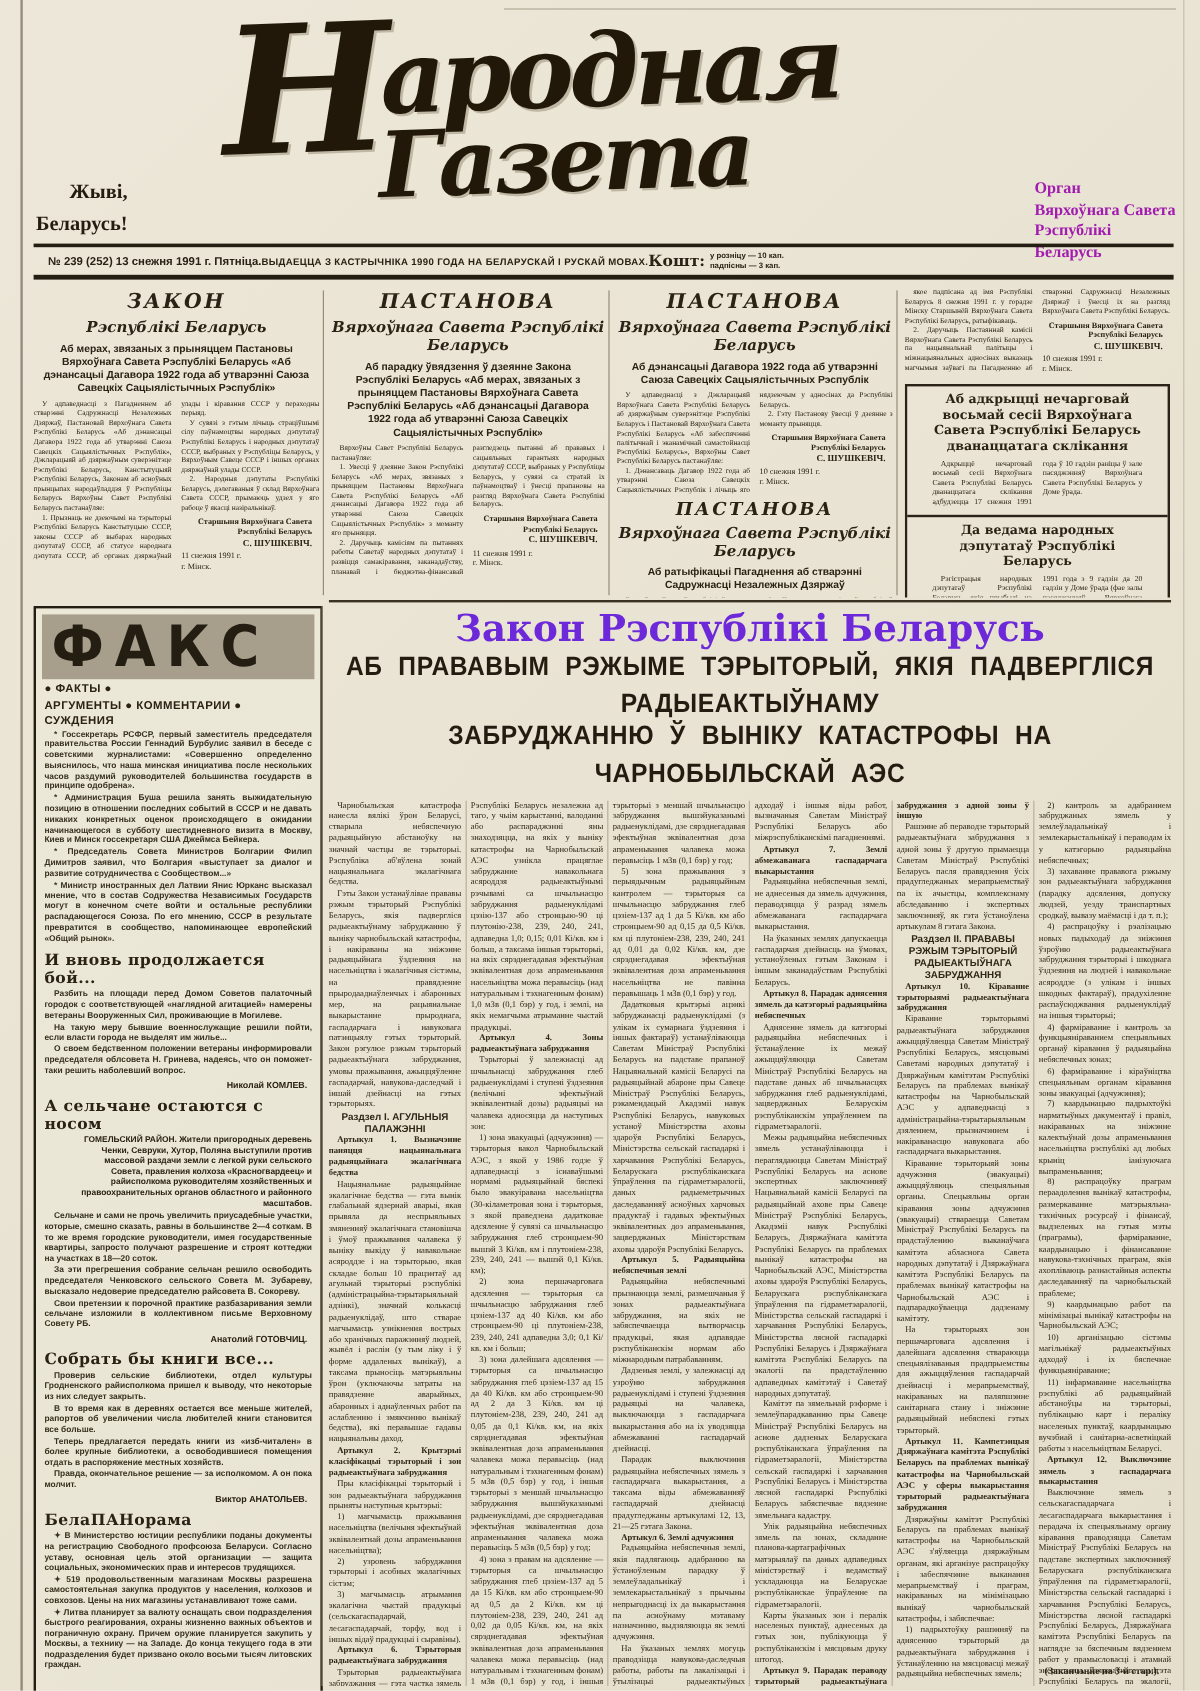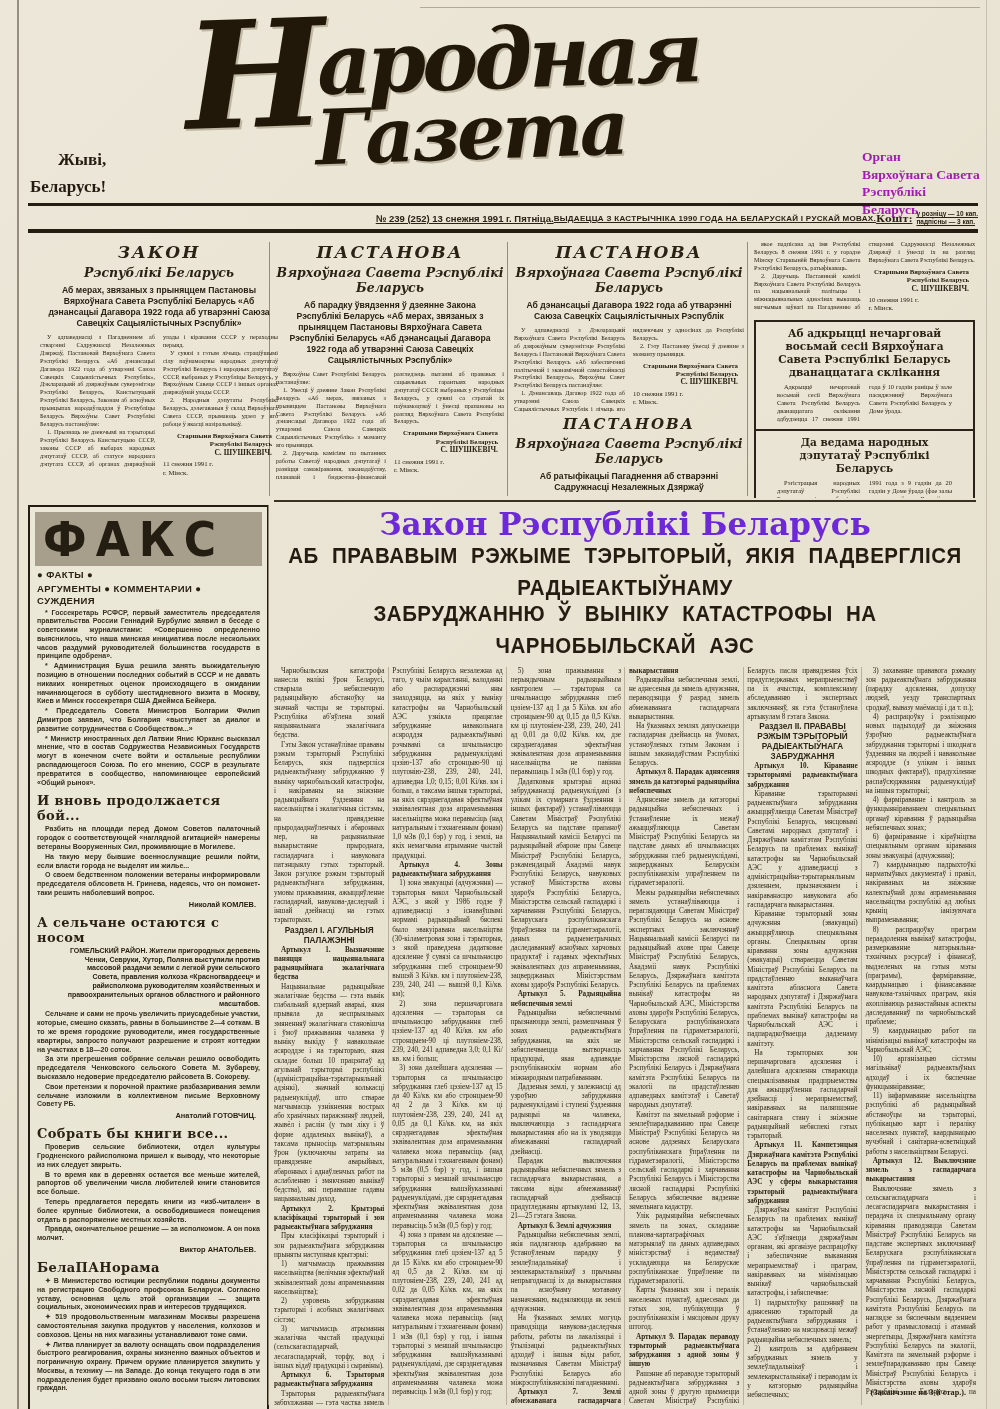--- a/index.html
+++ b/index.html
@@ -16,31 +16,31 @@
   .tagline .t2{margin-left:-28px;}
   .logo{position:absolute;left:186px;top:16px;color:#221809;transform:rotate(-2deg);
     font-family:"DejaVu Serif",serif;font-style:italic;font-weight:bold;
     text-shadow:2px 2px 0 rgba(80,62,35,.28);}
   .logo-l1{font-size:84px;line-height:90px;letter-spacing:-4px;white-space:nowrap;}
   .logo-init{font-size:148px;line-height:0;vertical-align:-30px;margin-right:-4px;}
   .logo-l2{font-size:76px;line-height:56px;margin-left:128px;letter-spacing:-3px;white-space:nowrap;}
   .organ{position:absolute;left:862px;top:148px;font-weight:bold;font-size:13.5px;line-height:17.5px;color:#a21caf;}
   .mh-rule1{position:absolute;left:28px;right:22px;top:203px;height:3px;background:#241d12;}
   .mh-rule2{position:absolute;left:28px;right:22px;top:229px;height:4px;background:#241d12;}
-  .mh-info{position:absolute;left:40px;right:22px;top:207px;height:20px;display:flex;align-items:center;justify-content:flex-end;text-decoration:underline;}
+  .mh-info{position:absolute;left:40px;right:22px;top:207px;height:20px;display:flex;align-items:center;justify-content:flex-start;}
   .issue{font-family:"Liberation Sans",sans-serif;font-weight:bold;font-size:9.5px;}
   .published{font-family:"Liberation Sans",sans-serif;font-weight:bold;font-size:8px;letter-spacing:.3px;}
   .price{display:flex;align-items:center;gap:4px;}
-  .price-label{font-weight:bold;font-size:10px;font-family:"DejaVu Serif",serif;}
+  .price-label{font-weight:bold;font-size:13px;font-family:"DejaVu Serif",serif;}
   .price-lines{font-family:"Liberation Sans",sans-serif;font-size:6.5px;line-height:8px;font-weight:bold;}
 
   
   .top-section{position:absolute;left:28px;top:240px;width:947px;height:258px;}
   .top-col{position:absolute;top:0;height:100%;overflow:hidden;}
-  .tc-a{left:12px;width:238px;}
+  .tc-a{left:0;width:238px;}
   .tc-b{left:248px;width:228px;}
   .tc-c{left:486px;width:230px;}
   .tc-d{left:726px;width:221px;}
   .vr{position:absolute;top:2px;height:254px;width:1px;background:#968d77;}
   .vr1{left:241px;}.vr2{left:479px;}.vr3{left:719px;}
   .kind{font-family:"DejaVu Serif",serif;font-weight:bold;font-style:italic;font-size:17px;text-align:center;letter-spacing:2px;margin-top:2px;}
   .org-line{font-family:"DejaVu Serif",serif;font-weight:bold;font-style:italic;font-size:12.5px;text-align:center;margin-top:3px;}
   .doc-title{font-family:"Liberation Sans",sans-serif;font-weight:bold;font-size:8.6px;line-height:11px;text-align:center;margin:5px 6px 4px;}
   .cols2{column-count:2;column-gap:8px;font-size:6.2px;line-height:7.9px;text-align:justify;}
   .cols2 p{margin:0;text-indent:7px;}
@@ -278,20 +278,21 @@
       <p data-name="law-text-block" class="law-h">Артыкул 1. Вызначэнне паняцця нацыянальнага радыяцыйнага экалагічнага бедства</p>
       <p data-name="law-text-block" class="law-p">Нацыянальнае радыяцыйнае экалагічнае бедства — гэта вынік глабальнай ядзернай аварыі, якая прывяла да неспрыяльных змяненняў экалагічнага становішча і ўмоў пражывання чалавека ў выніку выкіду ў навакольнае асяроддзе і на тэрыторыю, якая складае больш 10 працэнтаў ад агульнай тэрыторыі рэспублікі (адміністрацыйна-тэрытарыяльнай адзінкі), значнай колькасці радыенуклідаў, што стварае магчымасць узнікнення вострых або хранічных паражэнняў людзей, жывёл і раслін (у тым ліку і ў форме аддаленых вынікаў), а таксама прыносіць матэрыяльны ўрон (уключаючы затраты на правядзенне аварыйных, абаронных і аднаўленчых работ па аслабленню і змякчэнню вынікаў бедства), які перавышае гадавы нацыянальны даход.</p>
       <p data-name="law-text-block" class="law-h">Артыкул 2. Крытэрыі класіфікацыі тэрыторый і зон радыеактыўнага забруджання</p>
       <p data-name="law-text-block" class="law-p">Пры класіфікацыі тэрыторый і зон радыеактыўнага забруджання прыняты наступныя крытэрыі:</p>
       <p data-name="law-text-block" class="law-p">1) магчымасць пражывання насельніцтва (велічыня эфектыўнай эквівалентнай дозы апраменьвання насельніцтва);</p>
       <p data-name="law-text-block" class="law-p">2) узровень забруджання тэрыторыі і асобных экалагічных сістэм;</p>
       <p data-name="law-text-block" class="law-p">3) магчымасць атрымання экалагічна чыстай прадукцыі (сельскагаспадарчай, лесагаспадарчай, торфу, вод і іншых відаў прадукцыі і сыравіны).</p>
       <p data-name="law-text-block" class="law-h">Артыкул 6. Тэрыторыя радыеактыўнага забруджання</p>
       <p data-name="law-text-block" class="law-p">Тэрыторыя радыеактыўнага забруджання — гэта частка зямель Рэспублікі Беларусь незалежна ад таго, у чыім карыстанні, валоданні або распараджэнні яны знаходзяцца, на якіх у выніку катастрофы на Чарнобыльскай АЭС узнікла працяглае забруджанне навакольнага асяроддзя радыеактыўнымі рэчывамі са шчыльнасцю забруджання радыенуклідамі цэзію-137 або стронцыю-90 ці плутонію-238, 239, 240, 241, адпаведна 1,0; 0,15; 0,01 Кі/кв. км і больш, а таксама іншыя тэрыторыі, на якіх сярэднегадавая эфектыўная эквівалентная доза апраменьвання насельніцтва можа перавысіць (над натуральным і тэхнагенным фонам) 1,0 мЗв (0,1 бэр) у год, і землі, на якіх немагчыма атрыманне чыстай прадукцыі.</p>
       <p data-name="law-text-block" class="law-h">Артыкул 4. Зоны радыеактыўнага забруджання</p>
+      <p data-name="law-text-block" class="law-p">Тэрыторыі ў залежнасці ад шчыльнасці забруджання глеб радыенуклідамі і ступені ўздзеяння (велічыні эфектыўнай эквівалентнай дозы) радыяцыі на чалавека адносяцца да наступных зон:</p>
       <p data-name="law-text-block" class="law-p">1) зона эвакуацыі (адчужэння) — тэрыторыя вакол Чарнобыльскай АЭС, з якой у 1986 годзе ў адпаведнасці з існаваўшымі нормамі радыяцыйнай бяспекі было эвакуіравана насельніцтва (30-кіламетровая зона і тэрыторыя, з якой праведзена дадатковае адсяленне ў сувязі са шчыльнасцю забруджання глеб стронцыем-90 вышэй 3 Кі/кв. км і плутоніем-238, 239, 240, 241 — вышэй 0,1 Кі/кв. км);</p>
       <p data-name="law-text-block" class="law-p">2) зона першачарговага адсялення — тэрыторыя са шчыльнасцю забруджання глеб цэзіем-137 ад 40 Кі/кв. км або стронцыем-90 ці плутоніем-238, 239, 240, 241 адпаведна 3,0; 0,1 Кі/кв. км і больш;</p>
       <p data-name="law-text-block" class="law-p">3) зона далейшага адсялення — тэрыторыя са шчыльнасцю забруджання глеб цэзіем-137 ад 15 да 40 Кі/кв. км або стронцыем-90 ад 2 да 3 Кі/кв. км ці плутоніем-238, 239, 240, 241 ад 0,05 да 0,1 Кі/кв. км, на якіх сярэднегадавая эфектыўная эквівалентная доза апраменьвання чалавека можа перавысіць (над натуральным і тэхнагенным фонам) 5 мЗв (0,5 бэр) у год, і іншыя тэрыторыі з меншай шчыльнасцю забруджання вышэйуказанымі радыенуклідамі, дзе сярэднегадавая эфектыўная эквівалентная доза апраменьвання чалавека можа перавысіць 5 мЗв (0,5 бэр) у год;</p>
       <p data-name="law-text-block" class="law-p">4) зона з правам на адсяленне — тэрыторыя са шчыльнасцю забруджання глеб цэзіем-137 ад 5 да 15 Кі/кв. км або стронцыем-90 ад 0,5 да 2 Кі/кв. км ці плутоніем-238, 239, 240, 241 ад 0,02 да 0,05 Кі/кв. км, на якіх сярэднегадавая эфектыўная эквівалентная доза апраменьвання чалавека можа перавысіць (над натуральным і тэхнагенным фонам) 1 мЗв (0,1 бэр) у год, і іншыя тэрыторыі з меншай шчыльнасцю забруджання вышэйуказанымі радыенуклідамі, дзе сярэднегадавая эфектыўная эквівалентная доза апраменьвання чалавека можа перавысіць 1 мЗв (0,1 бэр) у год;</p>
       <p data-name="law-text-block" class="law-p">5) зона пражывання з перыядычным радыяцыйным кантролем — тэрыторыя са шчыльнасцю забруджання глеб цэзіем-137 ад 1 да 5 Кі/кв. км або стронцыем-90 ад 0,15 да 0,5 Кі/кв. км ці плутоніем-238, 239, 240, 241 ад 0,01 да 0,02 Кі/кв. км, дзе сярэднегадавая эфектыўная эквівалентная доза апраменьвання насельніцтва не павінна перавышаць 1 мЗв (0,1 бэр) у год.</p>
       <p data-name="law-text-block" class="law-p">Дадатковыя крытэрыі ацэнкі забруджанасці радыенуклідамі (з улікам іх сумарнага ўздзеяння і іншых фактараў) устанаўліваюцца Саветам Міністраў Рэспублікі Беларусь на падставе прапаноў Нацыянальнай камісіі Беларусі па радыяцыйнай абароне пры Савеце Міністраў Рэспублікі Беларусь, рэкамендацый Акадэміі навук Рэспублікі Беларусь, навуковых устаноў Міністэрства аховы здароўя Рэспублікі Беларусь, Міністэрства сельскай гаспадаркі і харчавання Рэспублікі Беларусь, Беларускага рэспубліканскага ўпраўлення па гідраметэаралогіі, даных радыеметрычных даследаванняў асноўных харчовых прадуктаў і гадавых эфектыўных эквівалентных доз апраменьвання, зацверджаных Міністэрствам аховы здароўя Рэспублікі Беларусь.</p>
       <p data-name="law-text-block" class="law-h">Артыкул 5. Радыяцыйна небяспечныя землі</p>
       <p data-name="law-text-block" class="law-p">Радыяцыйна небяспечнымі прызнаюцца землі, размешчаныя ў зонах радыеактыўнага забруджання, на якіх не забяспечваецца вытворчасць прадукцыі, якая адпавядае рэспубліканскім нормам або міжнародным патрабаванням.</p>
       <p data-name="law-text-block" class="law-p">Дадзеныя землі, у залежнасці ад узроўню забруджання радыенуклідамі і ступені ўздзеяння радыяцыі на чалавека, выключаюцца з гаспадарчага выкарыстання або на іх уводзяцца абмежаванні гаспадарчай дзейнасці.</p>
       <p data-name="law-text-block" class="law-p">Парадак выключэння радыяцыйна небяспечных зямель з гаспадарчага выкарыстання, а таксама віды абмежаванняў гаспадарчай дзейнасці прадугледжаны артыкуламі 12, 13, 21—25 гэтага Закона.</p>

